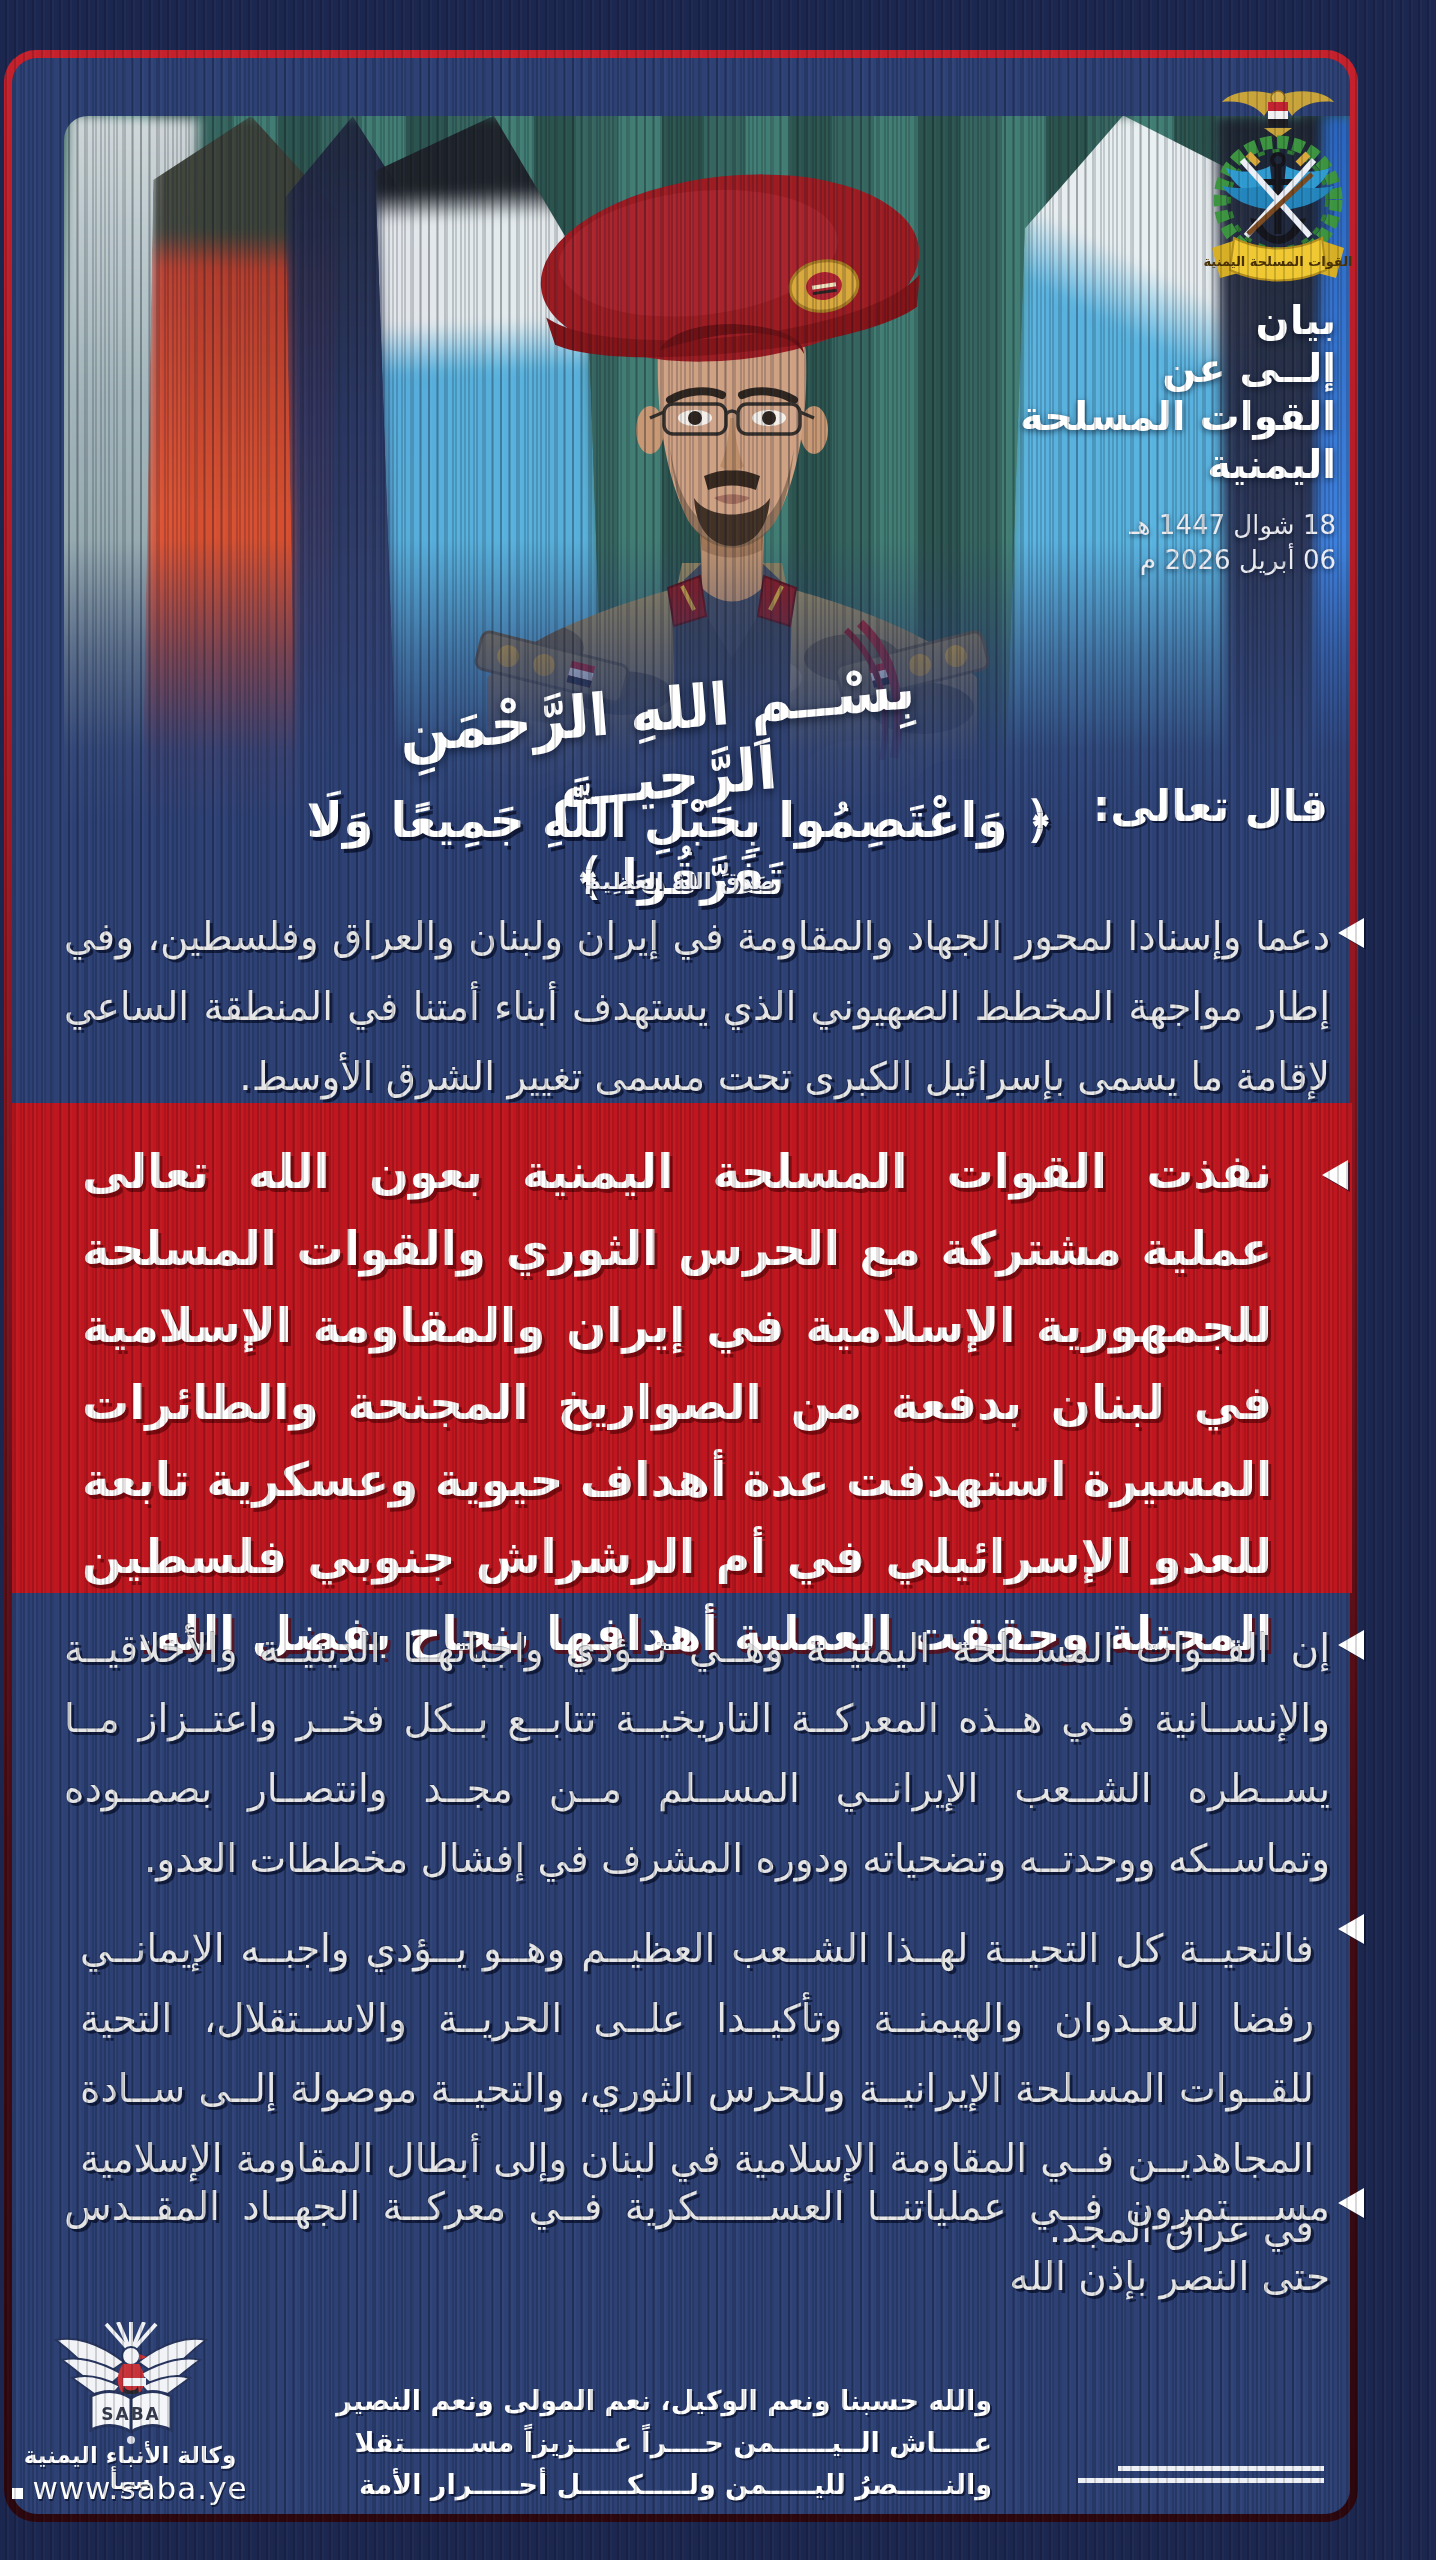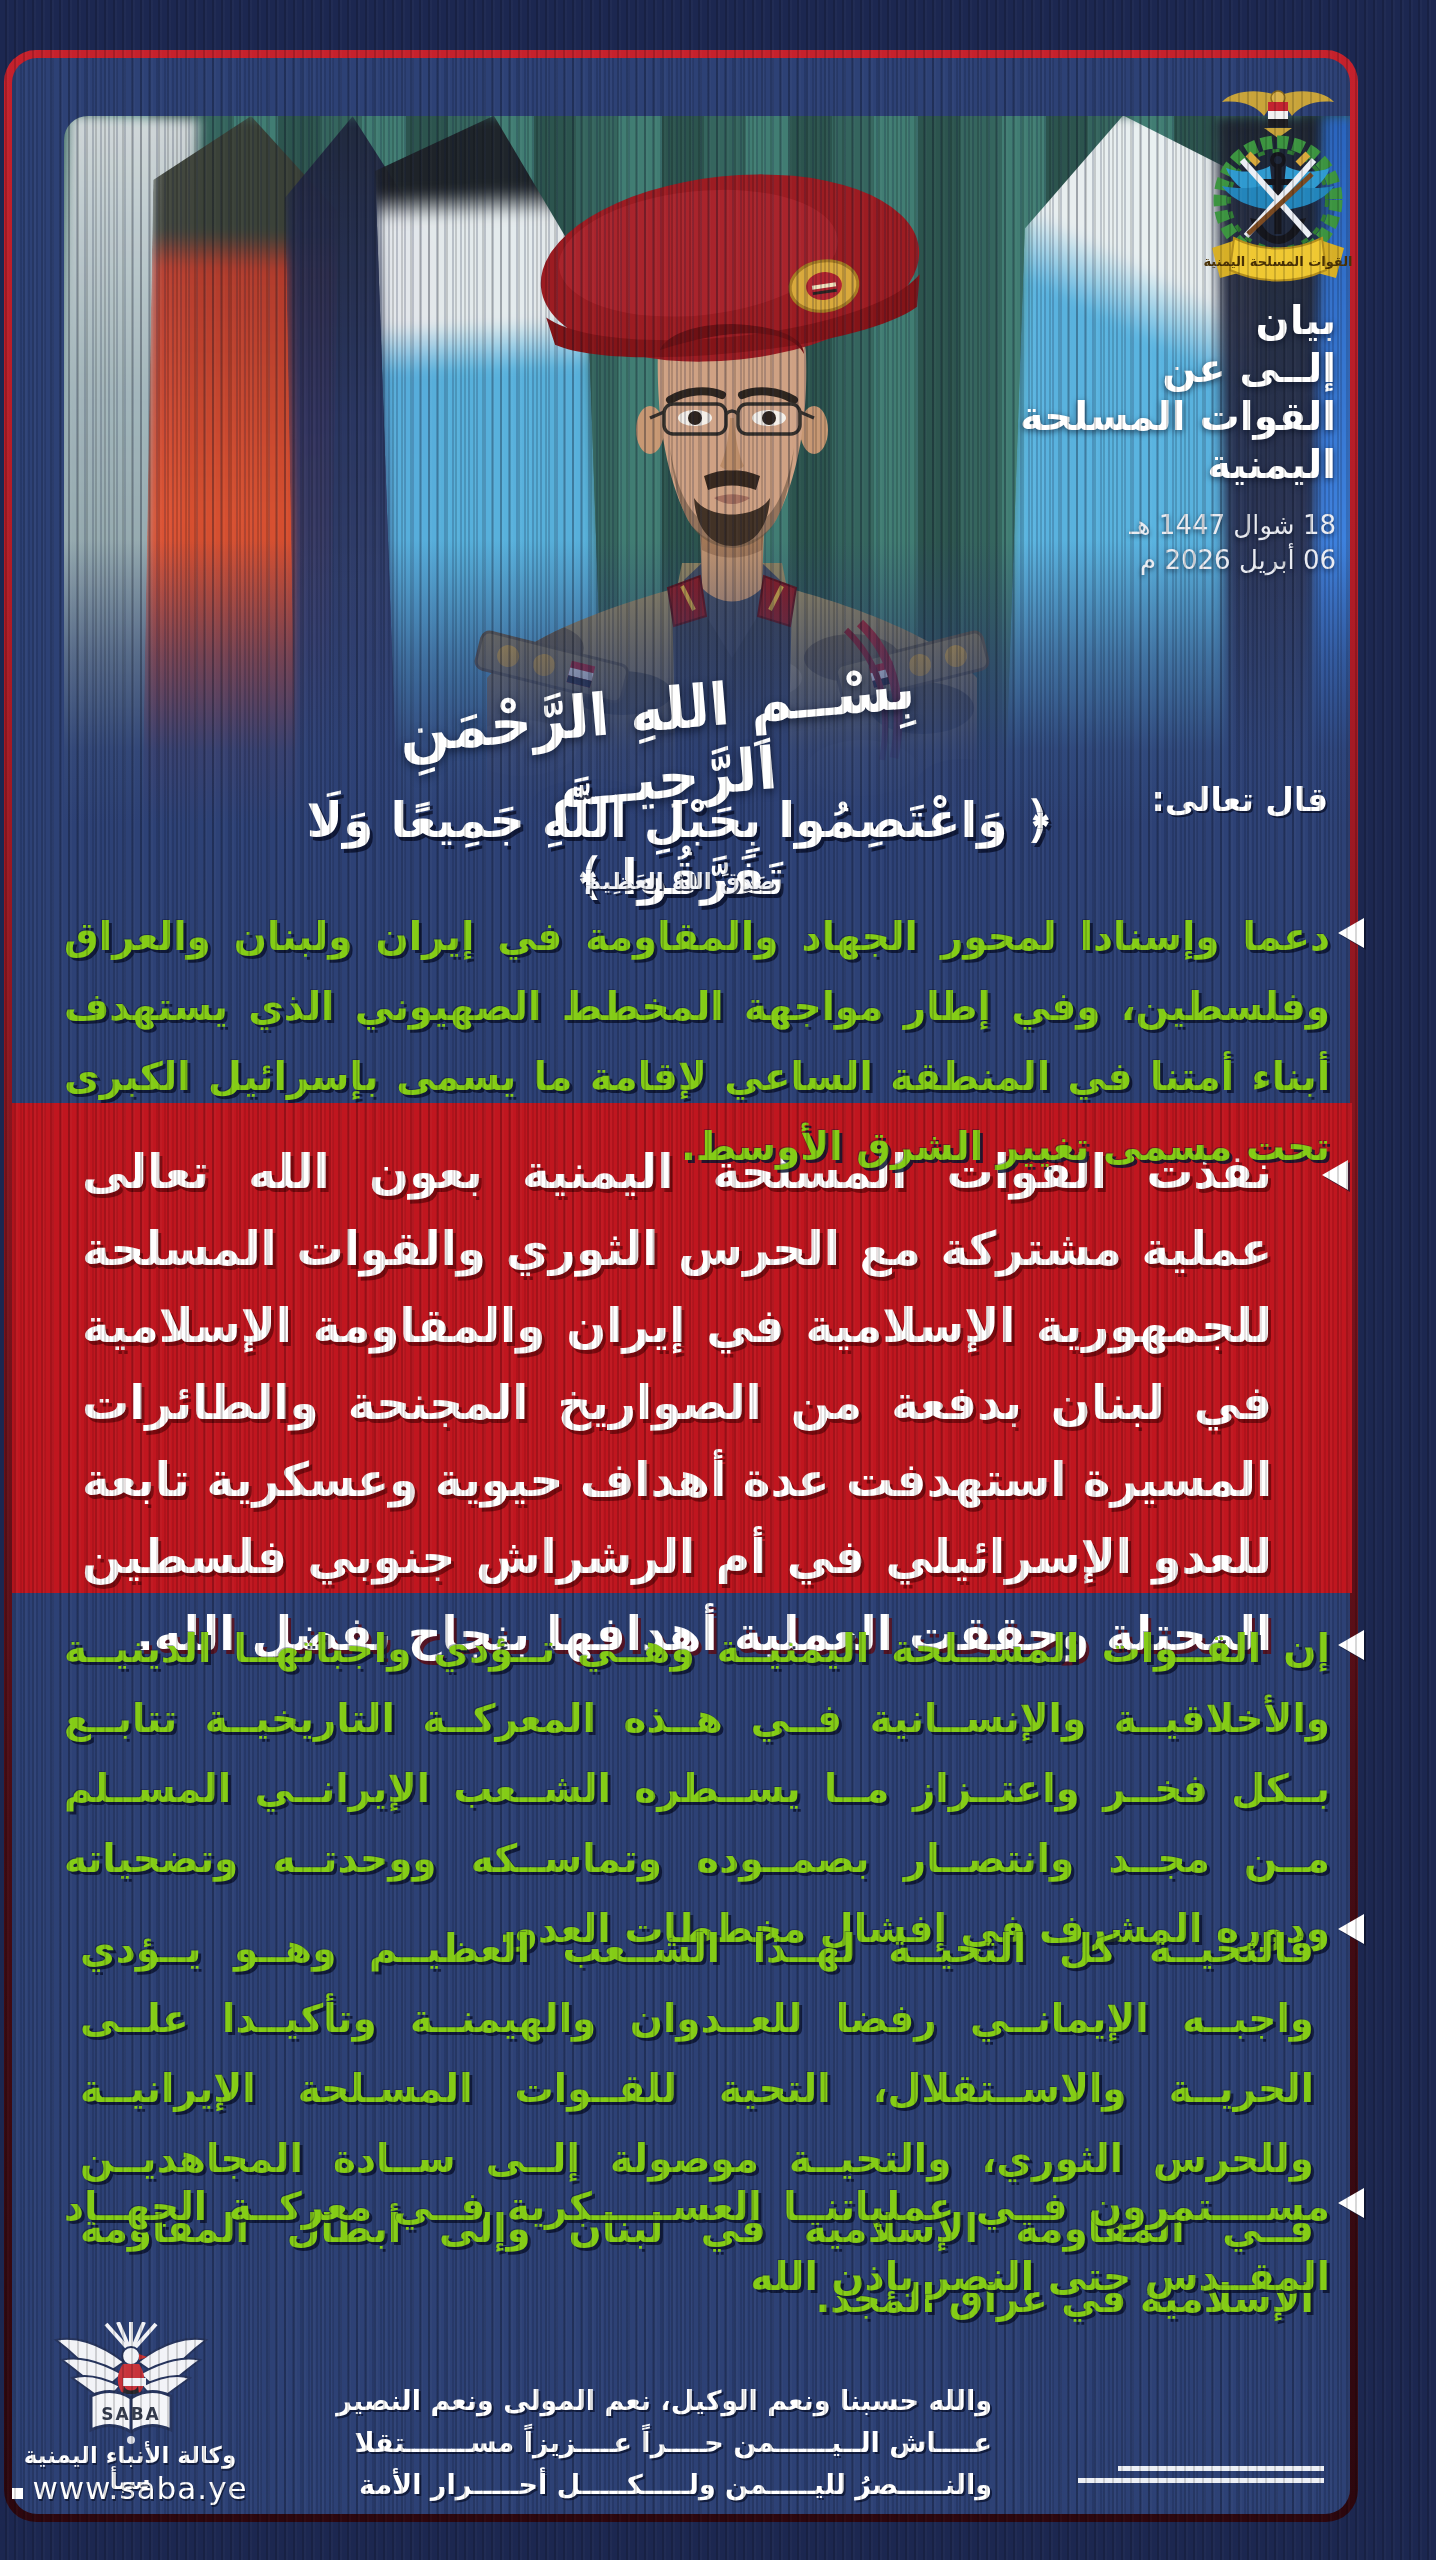--- a/index.html
+++ b/index.html
@@ -66,36 +66,36 @@
     position:absolute;right:100px;top:508px;z-index:10;text-align:right;color:#e9ebf1;
     font-size:26px;line-height:35px;font-weight:500;text-shadow:0 2px 5px rgba(5,12,30,.6);
   }
   
   .basmala{
     position:absolute;left:380px;top:676px;width:640px;z-index:10;text-align:center;color:#fff;
     font-size:58px;font-weight:600;transform:rotate(-5deg);
     text-shadow:0 3px 8px rgba(5,12,30,.65);
   }
   .qala{
-    position:absolute;right:108px;top:780px;z-index:10;color:#fff;font-size:33px;font-weight:bold;
+    position:absolute;right:108px;top:780px;z-index:10;color:#fff;font-size:44px;font-weight:bold;
     text-shadow:2px 2px 0 rgba(10,18,45,.8);
   }
   .verse{
     position:absolute;left:300px;top:792px;width:840px;z-index:10;text-align:center;color:#fff;
     font-size:49px;font-weight:800;letter-spacing:-1px;
     text-shadow:3px 4px 0 rgba(10,18,45,.85);
   }
   .sadaqa{
     position:absolute;left:300px;top:868px;width:840px;z-index:10;text-align:center;color:#f2f3f7;
     font-size:23px;font-weight:600;text-shadow:2px 2px 0 rgba(10,18,45,.8);
   }
   
   .para{
-    position:absolute;right:106px;left:104px;z-index:10;color:#84cc16;
-    font-size:39px;font-weight:bold;line-height:70px;
+    position:absolute;right:106px;left:104px;z-index:10;color:#e5e5e5;
+    font-size:39px;font-weight:normal;line-height:70px;
     text-align:justify;text-align-last:right;
     text-shadow:3px 3px 0 rgba(12,20,48,.85), -1px -1px 0 rgba(12,20,48,.35);
   }
   .bullet{
     position:absolute;z-index:11;width:0;height:0;
     border-top:15px solid transparent;border-bottom:15px solid transparent;
     border-right:26px solid #fff;
     filter:drop-shadow(2px 2px 0 rgba(12,20,48,.7));
   }
   .red-block{

